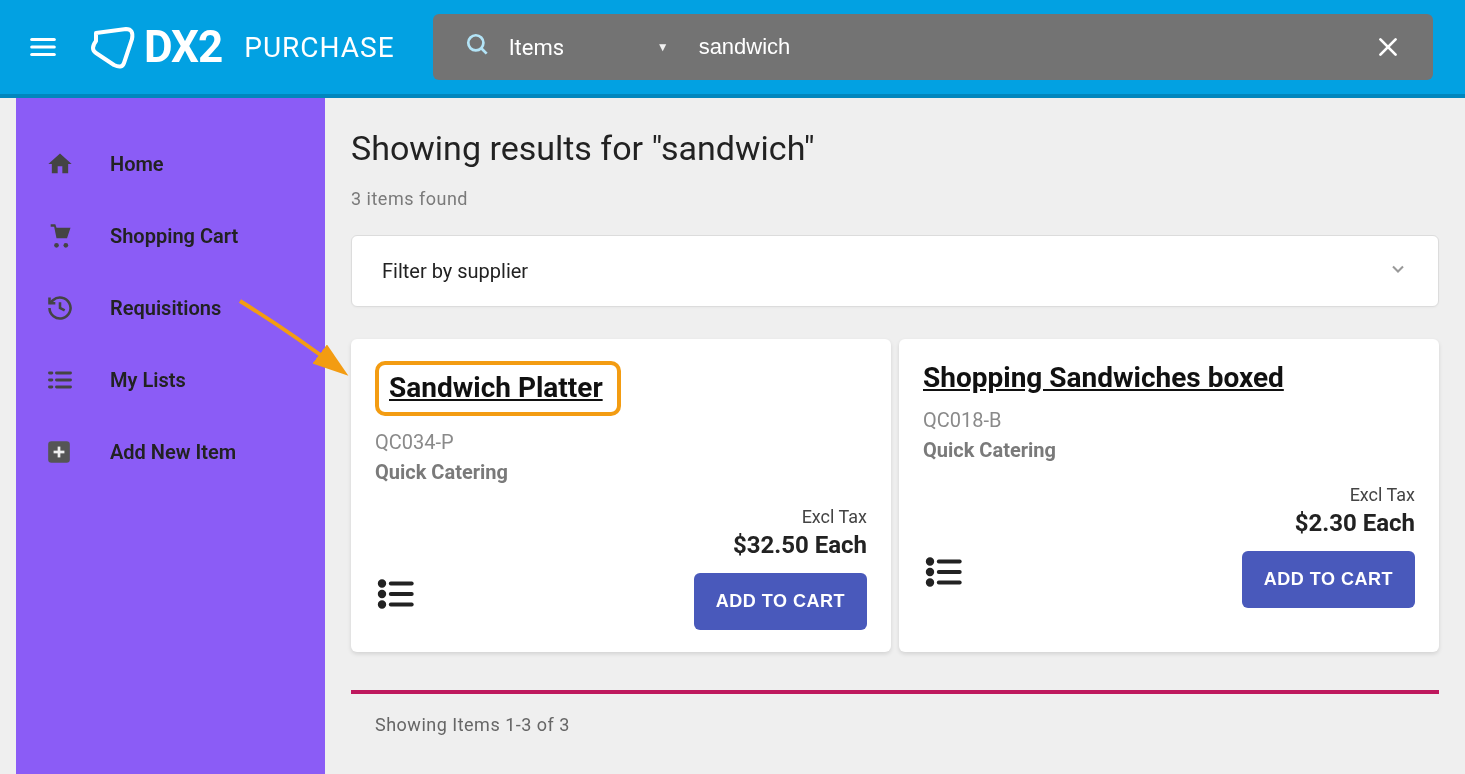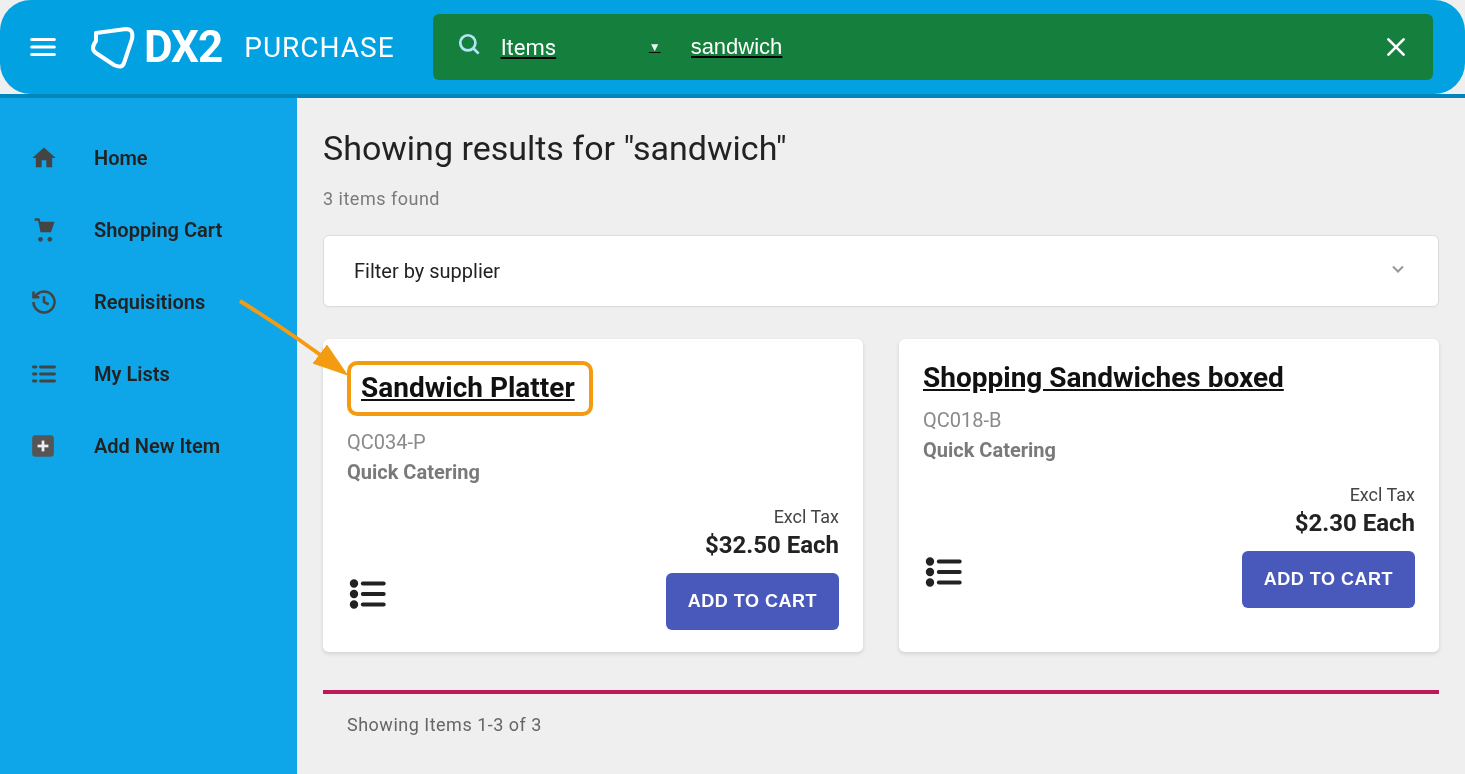--- a/index.html
+++ b/index.html
@@ -12,21 +12,20 @@
   }
 
   
   .header {
     height: 94px;
     background: #02a1e2;
     display: flex;
     align-items: center;
     padding: 0 28px;
     position: relative;
-    border-radius: 31px;
   }
   .hamburger {
     color: #fff;
     cursor: pointer;
     margin-right: 30px;
     display:flex;
     align-items:center;
   }
   .logo-wrap{
     display:flex;
@@ -47,26 +46,25 @@
     font-size:28px;
     font-weight:400;
     letter-spacing:1px;
     margin-left:14px;
   }
   .searchbar{
     margin-left:38px;
     flex:1;
     max-width: 1000px;
     height:66px;
-    background:#15803d;
+    background:#737373;
     border-radius:6px;
     display:flex;
     align-items:center;
-    padding:0 24px;
-    text-decoration:underline;
+    padding:0 32px;
   }
   .searchbar .search-icon{ color:#b3e4f7; margin-right:18px;}
   .search-type{
     color:#fff;
     font-size:22px;
     min-width:160px;
     display:flex;
     align-items:center;
     justify-content:space-between;
     cursor:pointer;
@@ -98,22 +96,23 @@
   }
 
   
   .body{
     display:flex;
     height:calc(100% - 98px);
   }
 
   .sidebar{
     width:310px;
-    background:#0ea5e9;
-    padding-top:24px;
+    background:#8b5cf6;
+    padding-top:30px;
+    margin-left:16px;
   }
   .nav-item{
     display:flex;
     align-items:center;
     height:72px;
     padding-left:30px;
     cursor:pointer;
     color:#222;
     font-size:20px;
     font-weight:600;
@@ -156,21 +155,21 @@
     padding:0 30px;
     color:#222;
     font-size:20px;
     cursor:pointer;
     box-shadow:0 1px 2px rgba(0,0,0,0.03);
   }
   .filter-box .chevron{ color:#999; }
 
   .cards{
     display:flex;
-    gap:36px;
+    gap:8px;
     margin-top:32px;
   }
   .card{
     width:540px;
     background:#fff;
     border-radius:6px;
     box-shadow:0 2px 4px rgba(0,0,0,0.12);
     padding:22px 24px 22px 24px;
     position:relative;
   }

